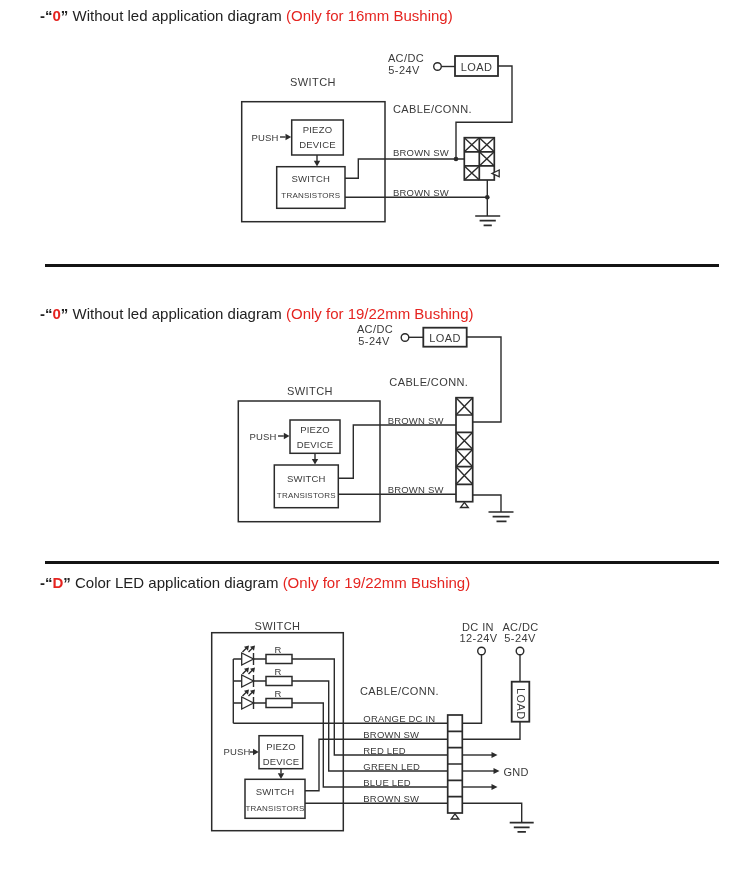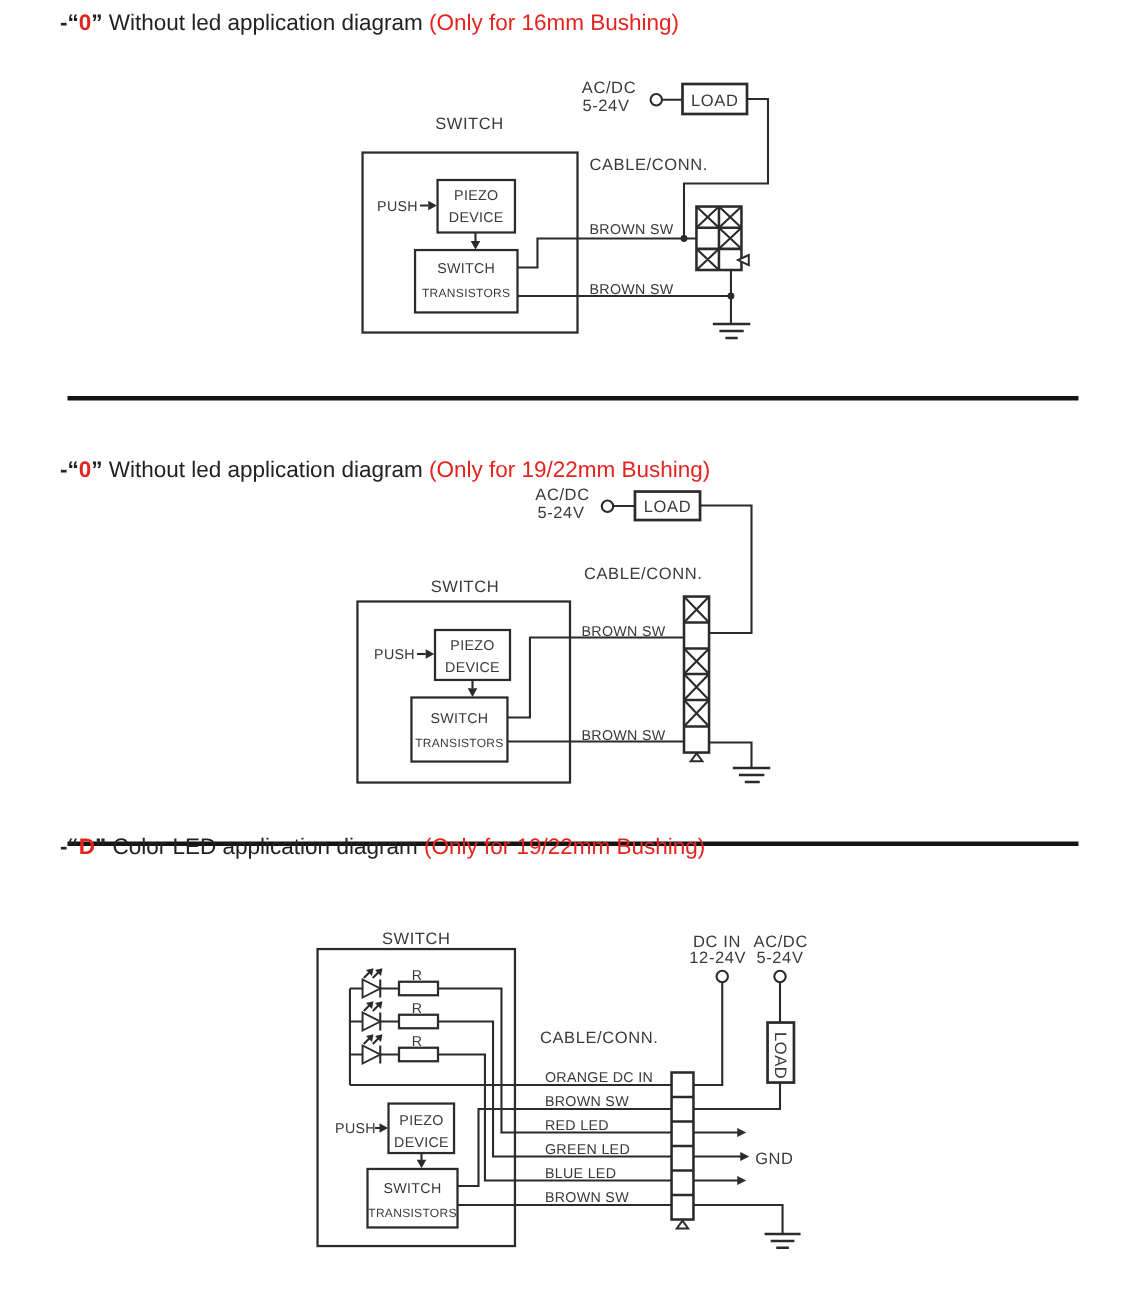--- a/index.html
+++ b/index.html
@@ -111,21 +111,21 @@
     <path class="w2" d="M456,415 H472.7 M456,432.3 H472.7 M456,449.3 H472.7 M456,466.7 H472.7 M456,484.3 H472.7"></path>
     <path class="w" d="M456,397.7 L472.7,415 M472.7,397.7 L456,415 M456,432.3 L472.7,449.3 M472.7,432.3 L456,449.3 M456,449.3 L472.7,466.7 M472.7,449.3 L456,466.7 M456,466.7 L472.7,484.3 M472.7,466.7 L456,484.3"></path>
     <path class="tri" d="M464.4,502.3 L460.5,507.5 L468.3,507.5 Z"></path>
     <path class="w" d="M472.7,495 H501 V512"></path>
 
     <path class="w2" d="M488.5,512 H513.5 M492.6,516.7 H509.6 M496.5,521.3 H506.5"></path>
   </svg>
 
   <div class="divider" style="top:561px"></div>
 
-  <div class="sec-title" style="top:555px"><span class="q">-“</span><span class="code">D</span><span class="q">”</span><span> Color LED application diagram </span><span class="note">(Only for 19/22mm Bushing)</span></div>
+  <div class="sec-title" style="top:573px"><span class="q">-“</span><span class="code">D</span><span class="q">”</span><span> Color LED application diagram </span><span class="note">(Only for 19/22mm Bushing)</span></div>
 
   <svg style="left:180px;top:610px" width="366" height="263" viewBox="180 610 366 263">
 
     <text class="tl" text-anchor="middle" x="277.5" y="629.5">SWITCH</text>
     <rect class="bx" x="211.7" y="632.7" width="131.6" height="198"></rect>
 
     <path class="w" d="M233.3,659 H241.7 M253.5,659 H266"></path>
     <path class="tri" d="M241.7,653 L241.7,665 L253.5,659 Z"></path>
     <path class="w" d="M253.5,653 V665"></path>
     <path class="w" d="M242.5,652 L247,647.5 M248.5,652 L253,647.5"></path>

